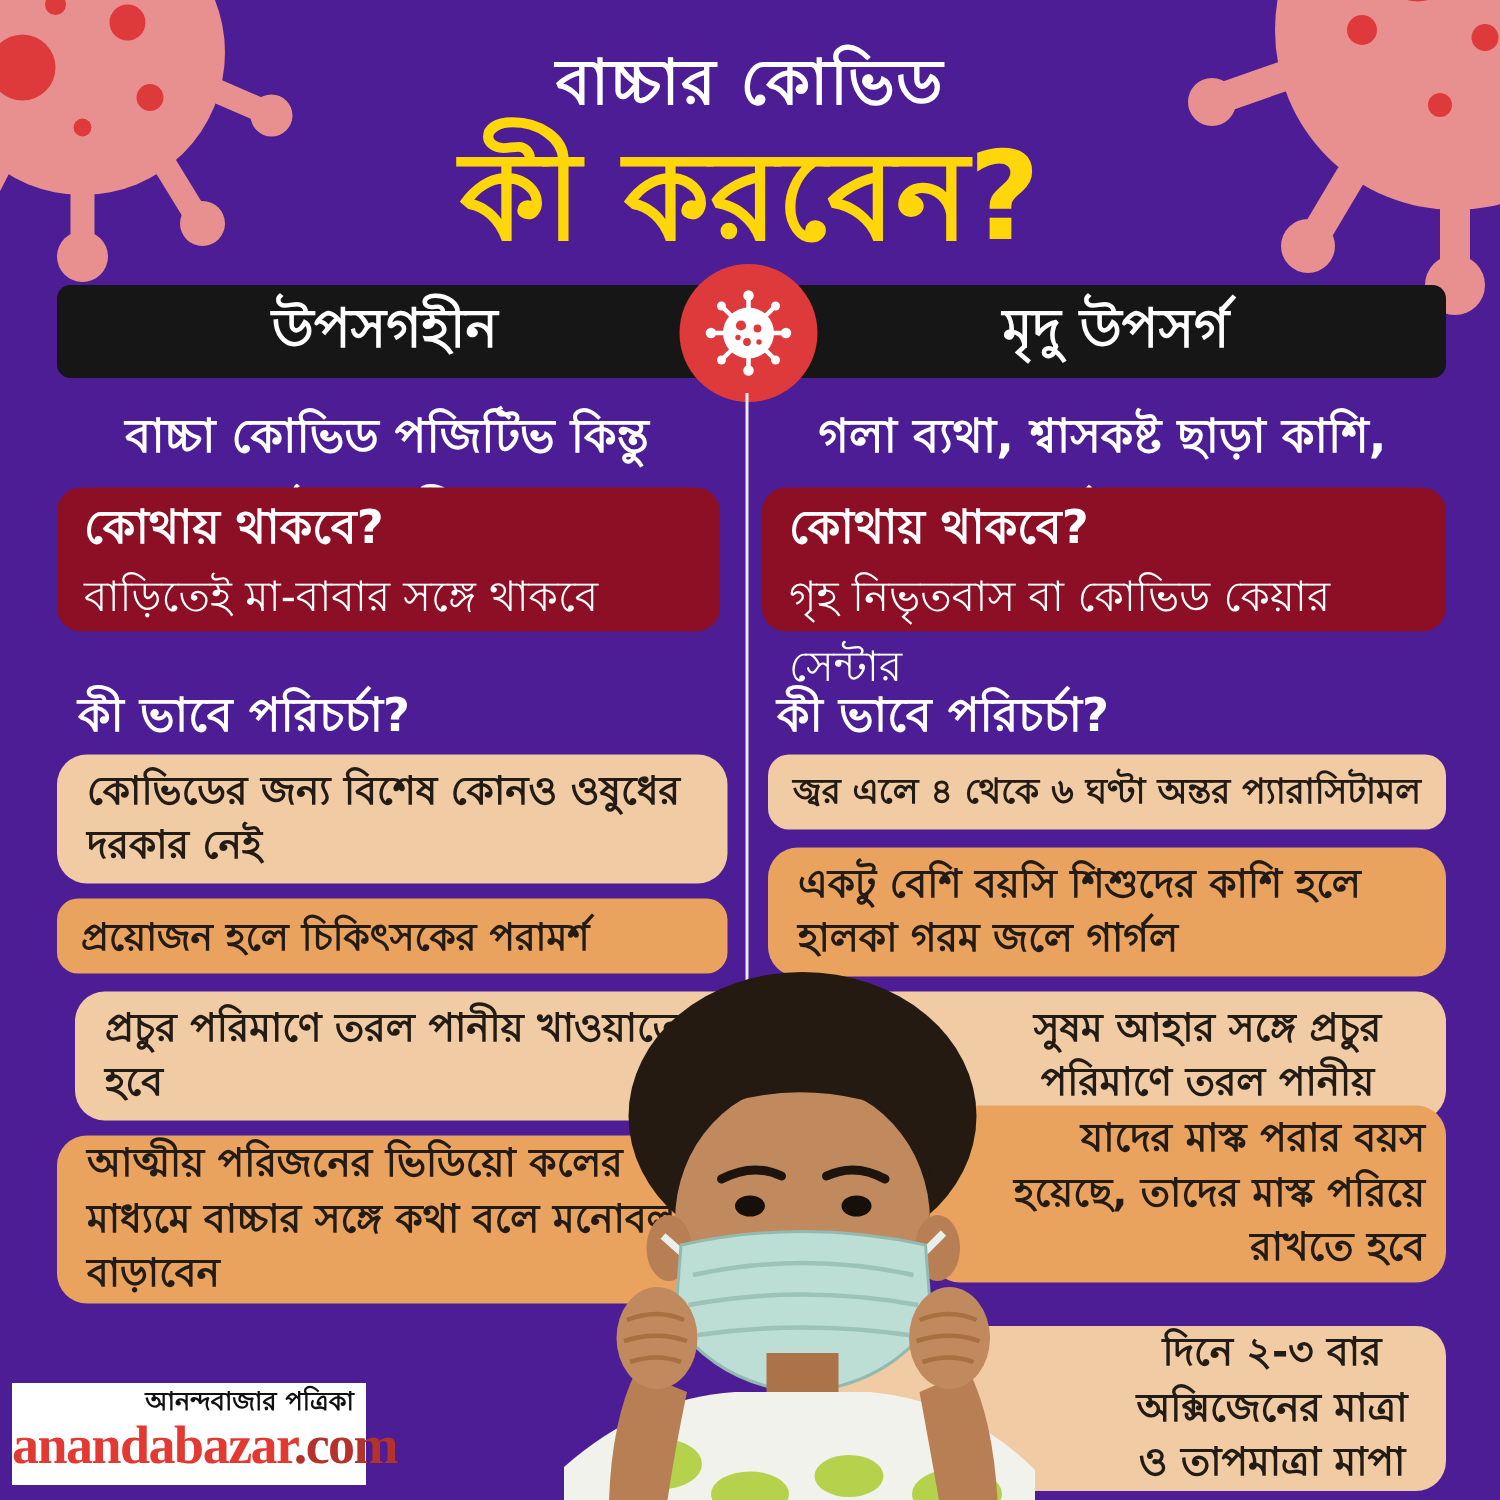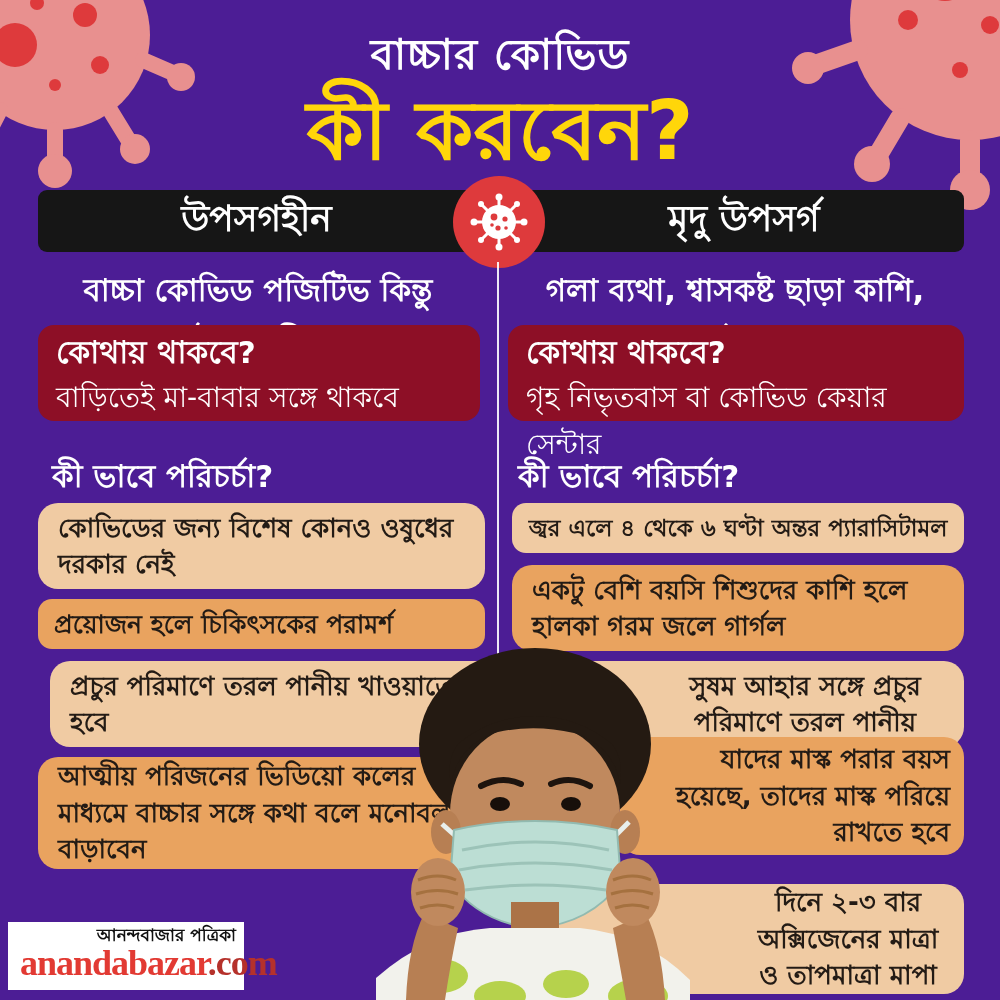--- a/index.html
+++ b/index.html
@@ -87,21 +87,21 @@
   .rbox3 { left:512px; top:661px; width:452px; height:86px; border-radius:20px; padding:6px 16px 6px 150px; text-align:center; justify-content:center; }
   .rbox4 { left:620px; top:737px; width:344px; height:118px; border-radius:20px; padding:6px 14px 6px 26px;text-align:right; }
   .rbox5 { left:512px; top:884px; width:452px; height:110px; border-radius:20px; padding:6px 18px 6px 238px; text-align:center; justify-content:center; }
 
   
   .photo { position:absolute; left:348px; top:644px; width:370px; height:356px; }
 
   
   .logo-box {
     position:absolute; left:8px; top:922px; width:236px; height:68px;
-    background:#ffffff; padding:4px 8px 0 12px; cursor:pointer;
+    background:#ffffff; padding:4px 8px 0 0; cursor:pointer;
   }
   .logo-bn {
     text-align:right; color:#111111; font-size:17px; font-weight:bold;
     line-height:1.1;
   }
   .logo-en {
     font-family:"Liberation Serif", serif; font-weight:bold; font-size:36px;
     line-height:1.0; color:#e23a33; letter-spacing:-1px; text-align:center;
   }
   .logo-en .tld { color:#b5312b; }

